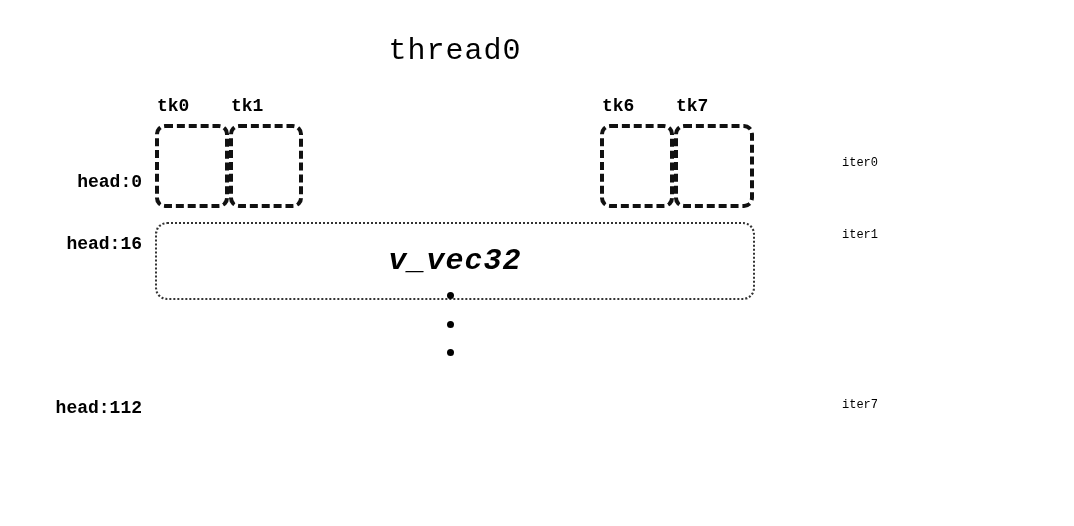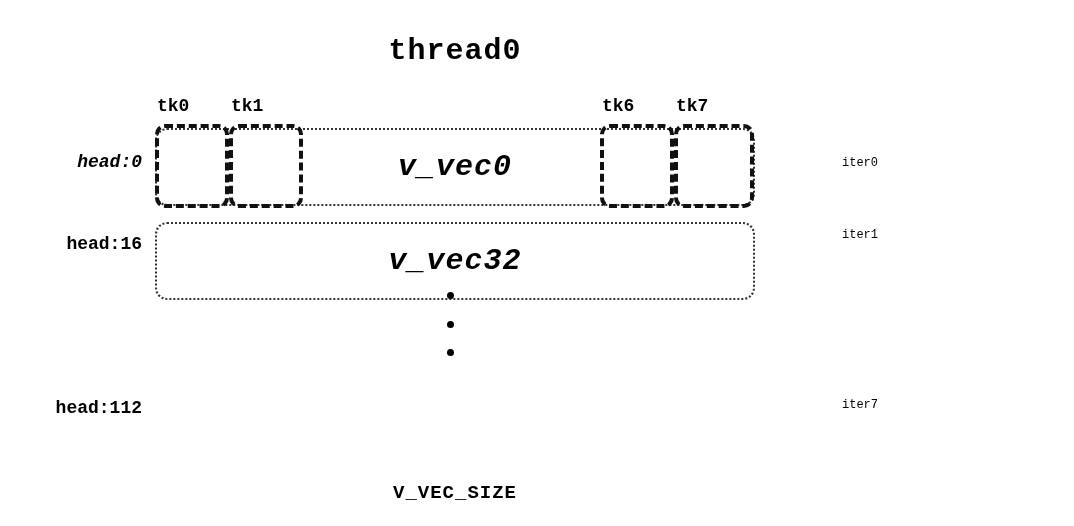--- a/index.html
+++ b/index.html
@@ -15,21 +15,21 @@
     font-family: "Liberation Mono", "DejaVu Sans Mono", monospace;
     color: #000000;
     overflow: hidden;
   }
   .abs { position: absolute; }
 
   .title {
     left: 155px; top: 34px; width: 600px;
     text-align: center;
     font-size: 30px;
-    font-weight: bold;
+    font-weight: normal;
     letter-spacing: 1px;
   }
 
   .tk-label {
     top: 96px;
     font-size: 18px;
     font-weight: bold;
   }
   .tk0 { left: 157px; width: 72px; }
   .tk1 { left: 231px; width: 72px; }
@@ -70,21 +70,21 @@
   .tkb6 { left: 600px; width: 74px; }
   .tkb7 { left: 674px; width: 80px; }
 
   .head-label {
     left: 30px; width: 112px;
     text-align: right;
     font-size: 18px;
     font-weight: bold;
     white-space: nowrap;
   }
-  .head0 { top: 152px; font-style: italic; }
+  .head0 { top: 172px; }
   .head1 { top: 234px; }
   .head2 { top: 398px; }
 
   .iter-label {
     left: 778px; width: 100px;
     text-align: right;
     font-size: 12px;
     font-weight: normal;
   }
   .iter0 { top: 156px; }
@@ -125,23 +125,20 @@
 
 <div class="canvas">
 
   <div class="abs title">thread0</div>
 
   <div class="abs tk-label tk0">tk0</div>
   <div class="abs tk-label tk1">tk1</div>
   <div class="abs tk-label tk6">tk6</div>
   <div class="abs tk-label tk7">tk7</div>
 
-  <div class="abs row-box row0">
-    <span class="vec-label">v_vec0</span>
-  </div>
 
   <div class="abs tk-box tkb0"></div>
   <div class="abs tk-box tkb1"></div>
   <div class="abs tk-box tkb6"></div>
   <div class="abs tk-box tkb7"></div>
 
   <div class="abs row-box row1">
     <span class="vec-label">v_vec32</span>
   </div>
 
@@ -154,15 +151,14 @@
   <div class="abs iter-label iter1">iter1</div>
   <div class="abs iter-label iter2">iter7</div>
 
   <div class="abs v-ellipsis">
     <span class="dot"></span>
     <span class="dot"></span>
     <span class="dot"></span>
   </div>
 
 
-  <div class="abs bottom-label">V_VEC_SIZE</div>
 
 </div>
 
 </body></html>

